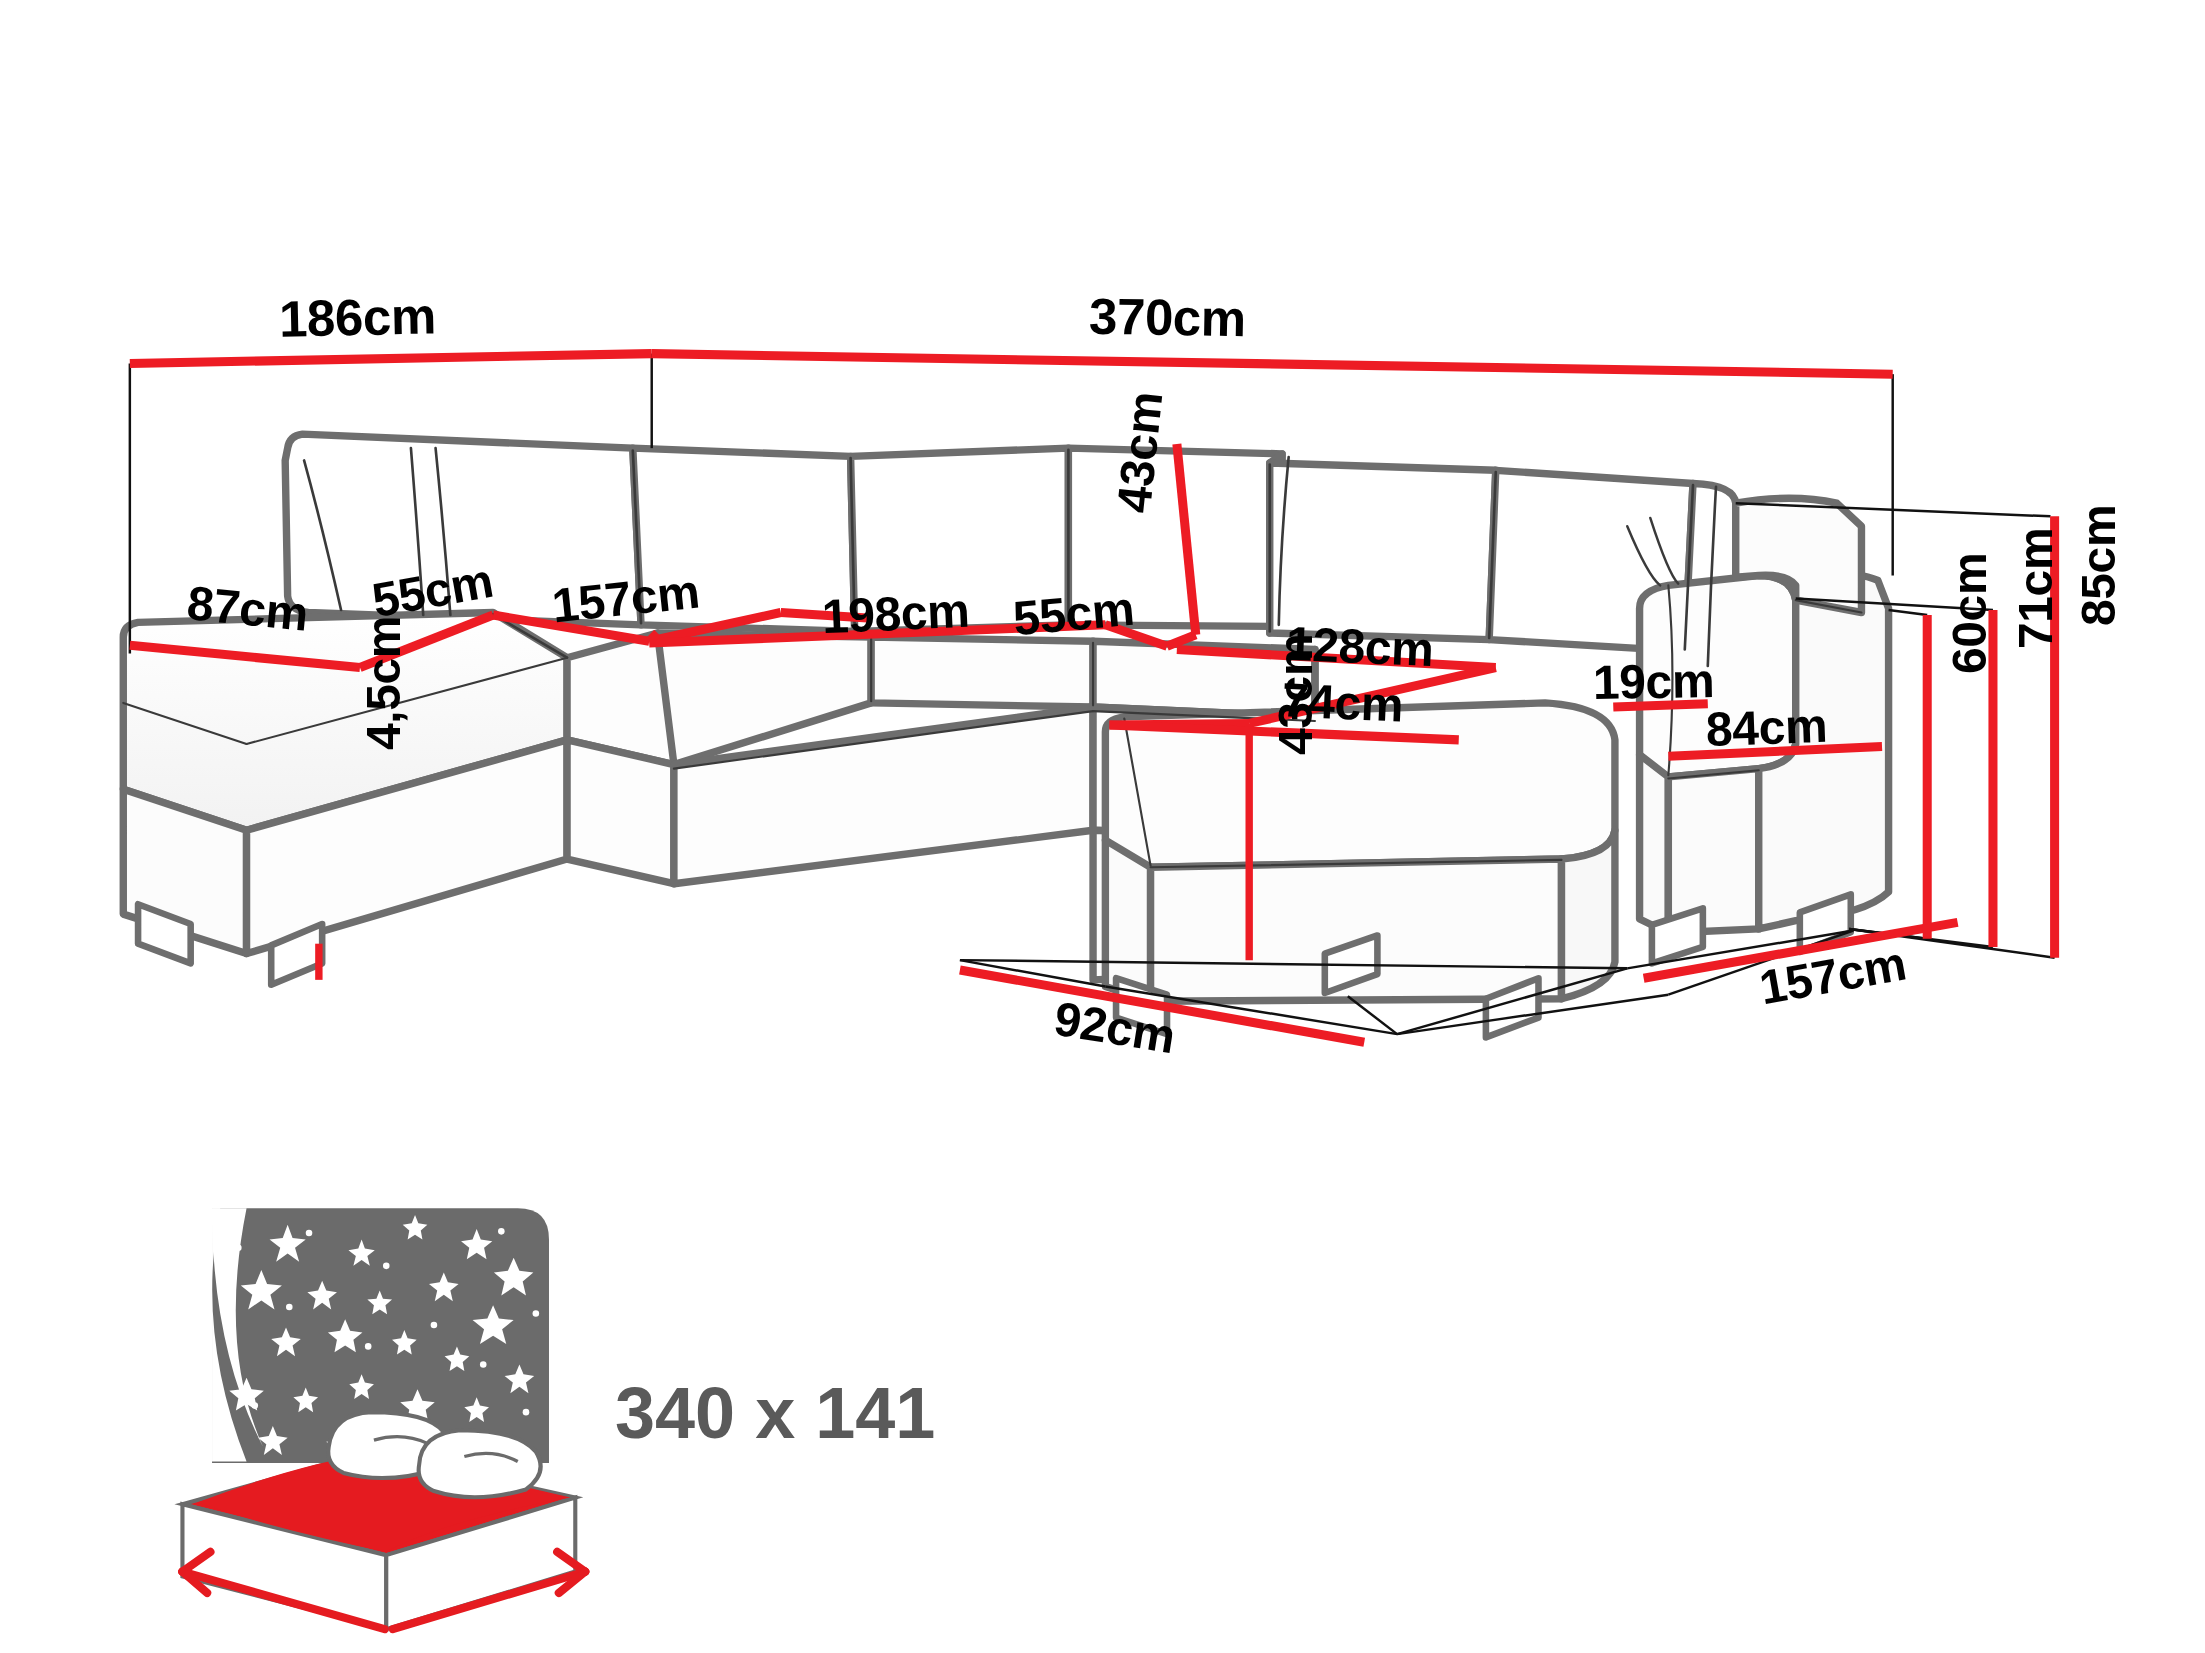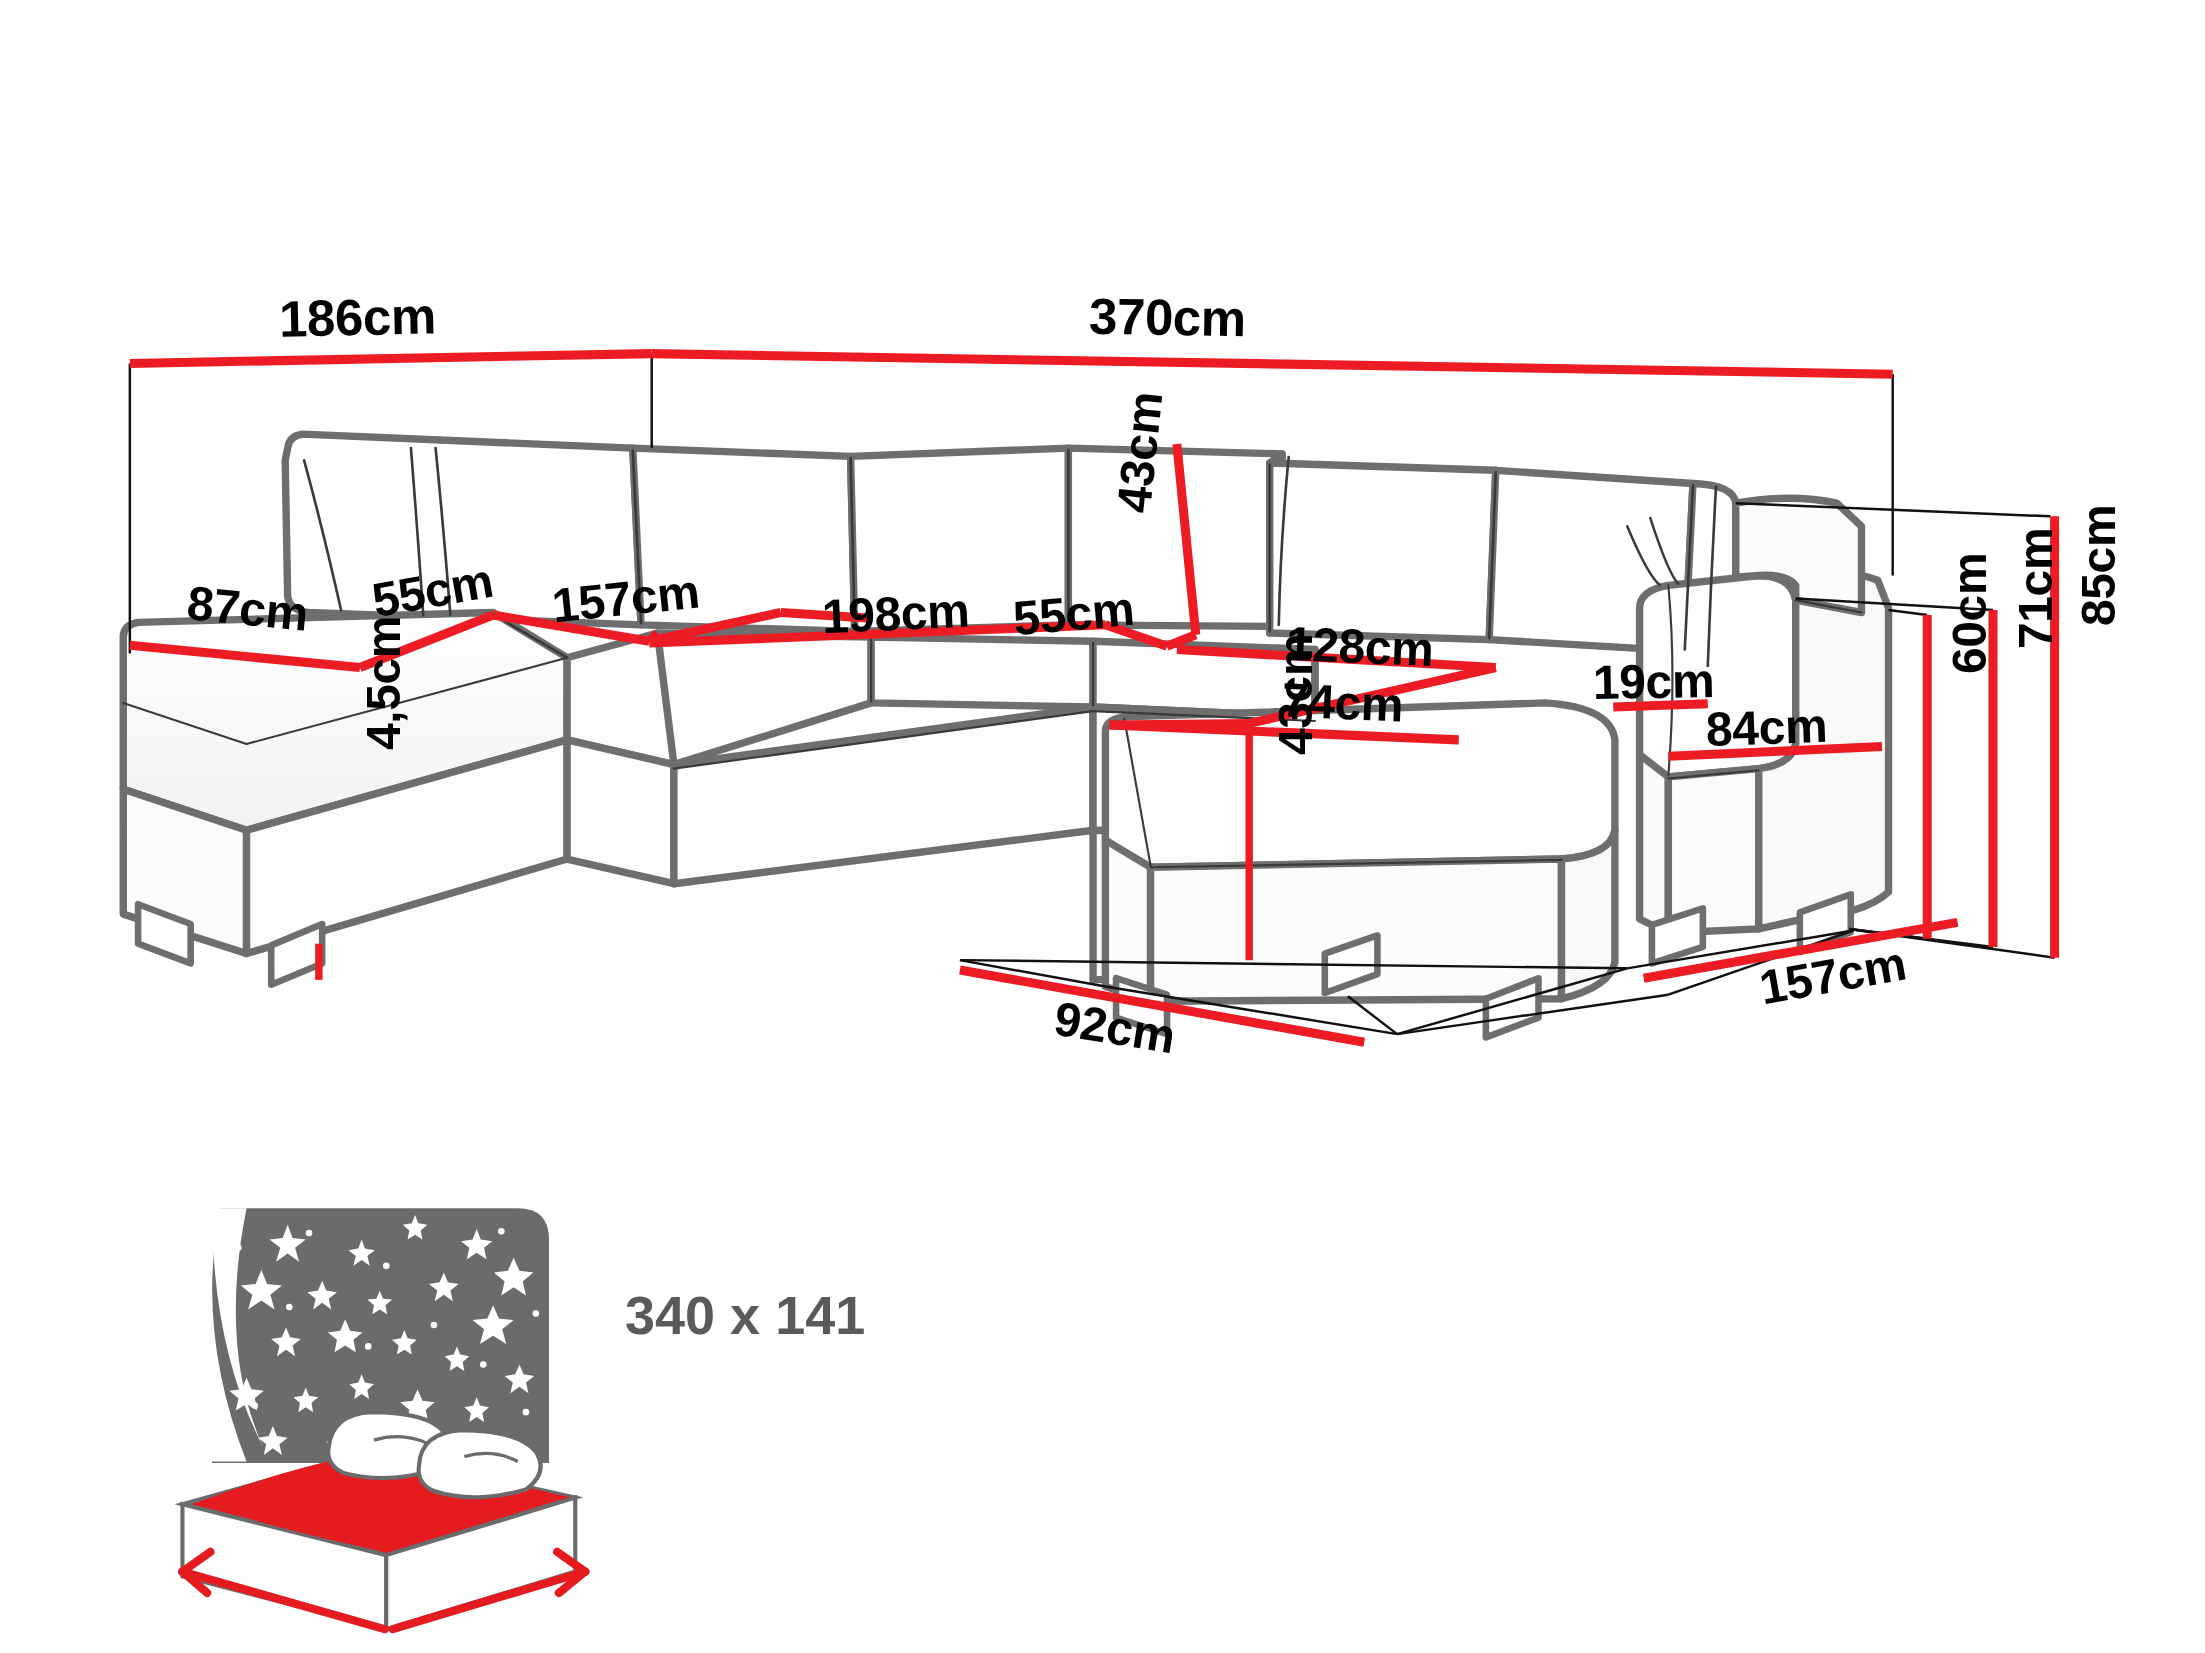--- a/index.html
+++ b/index.html
@@ -347,18 +347,18 @@
     <g stroke="#E51B20" stroke-width="10" fill="none" stroke-linecap="round">
       <path d="M222,1912 L468,1982"></path>
       <path d="M478,1982 L712,1912"></path>
       <path d="M222,1912 L256,1888"></path>
       <path d="M222,1912 L252,1938"></path>
       <path d="M712,1912 L678,1888"></path>
       <path d="M712,1912 L680,1938"></path>
     </g>
   </svg>
 
-  <div class="bedlabel" style="left:615px;top:1288px;font-size:54px;margin-left:10px;">
+  <div class="bedlabel" style="left:615px;top:1377px;font-size:72px;">
     <span>340 x 141</span>
   </div>
 
 </div>
 
 
 </body></html>

